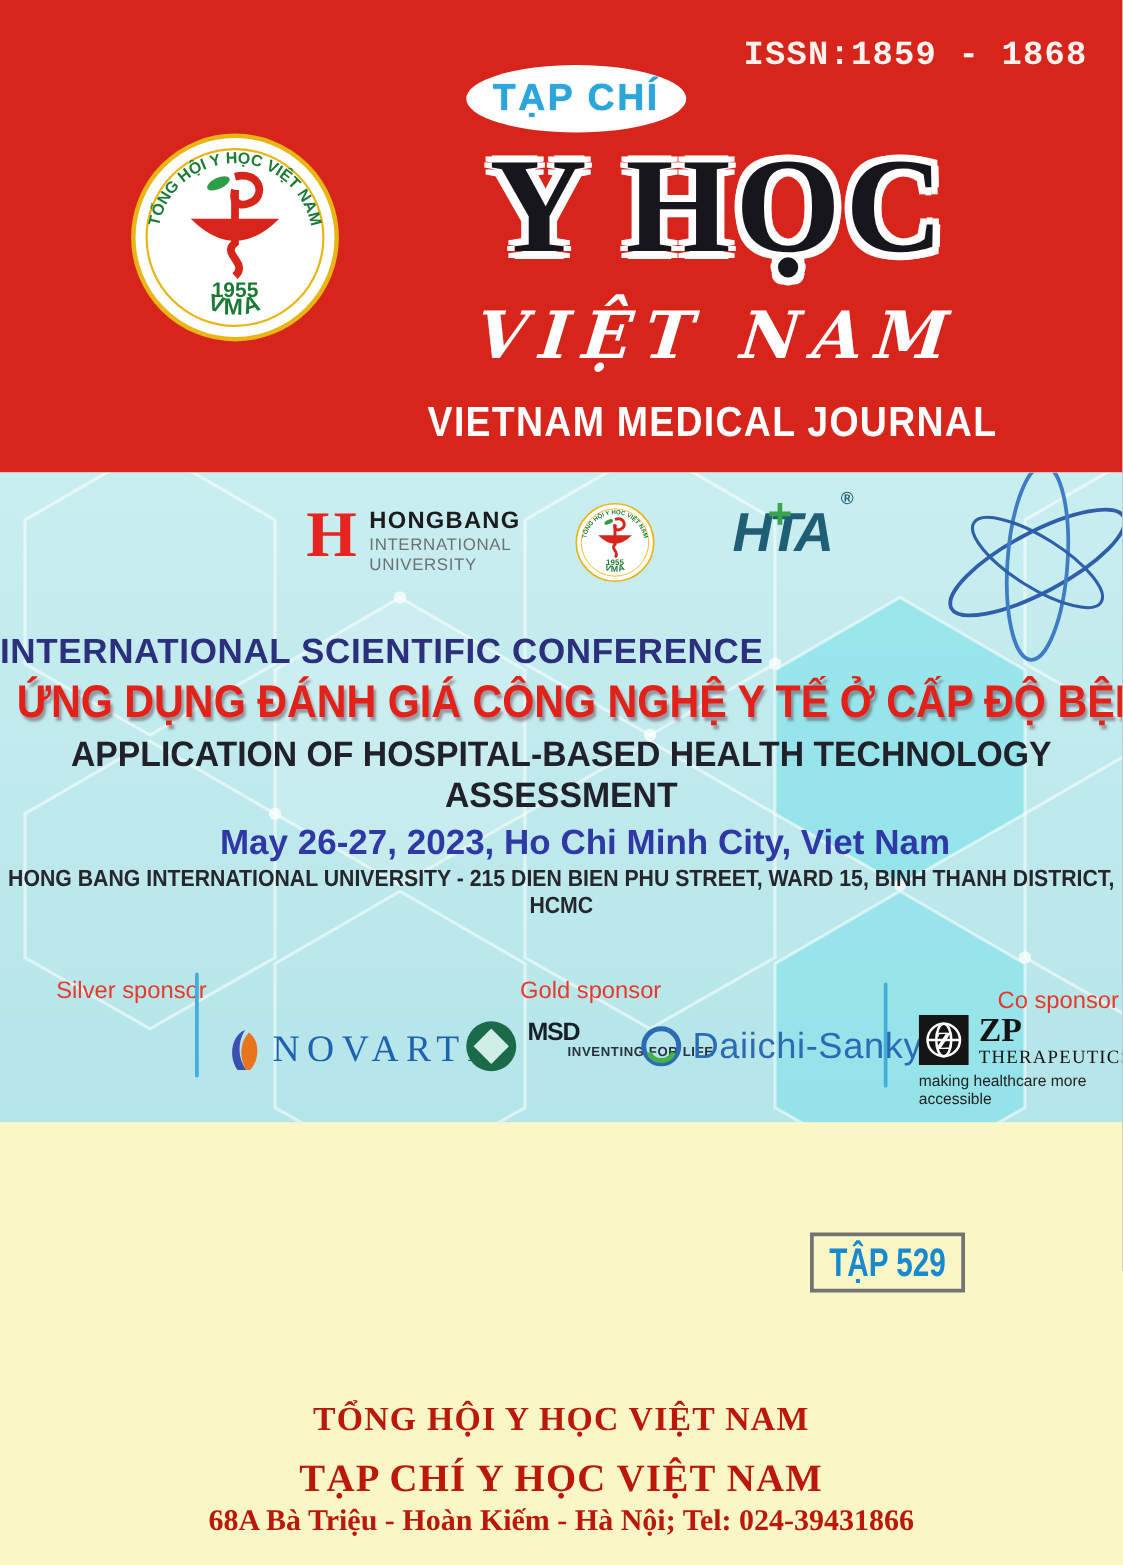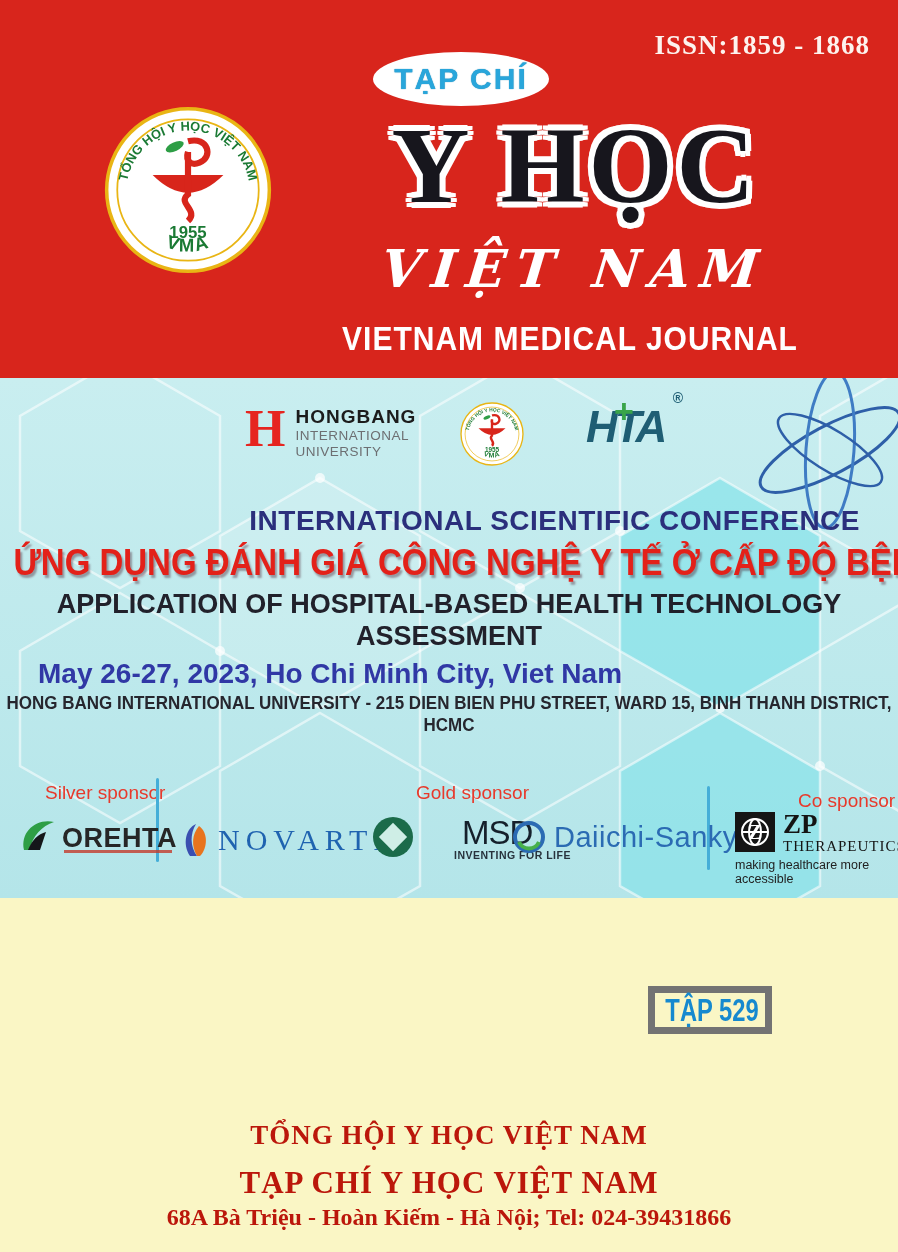--- a/index.html
+++ b/index.html
@@ -1,21 +1,21 @@
 <!DOCTYPE html>
 <html><head>
 <meta charset="utf-8">
 <style>
   * { margin:0; padding:0; box-sizing:border-box; }
   body { background:#666; font-family:"Liberation Sans", sans-serif; }
   .page { position:relative; width:898px; height:1252px; margin:0 auto; overflow:hidden; background:#fff; }
 
   
   .red-band { position:absolute; left:0; top:0; width:898px; height:378px; background:#d8251c; }
-  .issn { position:absolute; top:30px; right:28px; font-family:Liberation Serif, serif;
+  .issn { position:absolute; top:30px; right:28px; font-family:Liberation Mono, monospace;
           font-weight:bold; font-size:27px; color:#fdf3ee; letter-spacing:1px; }
   .oval { position:absolute; left:373px; top:52px; width:176px; height:54px; background:#fff;
           border-radius:50%; display:flex; align-items:center; justify-content:center; }
   .oval span { color:#29a6db; font-weight:bold; font-size:30px; letter-spacing:2px;
           text-shadow:0 0 1px #137dab; }
   .yhoc { position:absolute; left:300px; top:112px; width:550px; text-align:center;
           font-family:"Liberation Serif", serif; font-weight:bold; font-size:108px; line-height:1;
           color:#17161d; letter-spacing:4px;
           text-shadow:-5px -5px 0 #fff, 5px -5px 0 #fff, -5px 5px 0 #fff, 5px 5px 0 #fff,
                       -6px 0 0 #fff, 6px 0 0 #fff, 0 -6px 0 #fff, 0 6px 0 #fff; }
@@ -37,58 +37,58 @@
   .hongbang { position:absolute; left:245px; top:28px; display:flex; align-items:flex-start; }
   .hb-mark { font-family:"Liberation Serif", serif; font-weight:bold; font-size:52px; line-height:0.9;
           color:#e62520; margin-right:10px; }
   .hb-name { font-weight:bold; font-size:19px; color:#1c1c1c; letter-spacing:1px; }
   .hb-sub { font-size:13.5px; color:#6d6f72; letter-spacing:0.5px; line-height:1.15; }
   .logo-small { position:absolute; left:460px; top:24px; width:64px; height:64px; }
   .hta { position:absolute; left:586px; top:24px; width:90px; height:60px;
           color:#1f5e74; font-weight:bold; font-size:44px; font-style:italic; letter-spacing:-3px; }
   .hta .plus { position:absolute; left:28px; top:-10px; color:#39a449; font-style:normal; font-size:34px; }
   .hta .reg { position:absolute; right:-4px; top:-12px; font-size:14px; font-style:normal; color:#1f5e74; }
-  .conf-heading { position:absolute; left:0; top:127px; width:860px; text-align:right;
+  .conf-heading { position:absolute; left:0; top:127px; width:860px; text-align:left;
           font-weight:bold; font-size:28px; color:#2b2f7c; letter-spacing:0.5px; }
   .conf-title-vi { position:absolute; left:0; top:165px; width:898px; text-align:center;
           font-weight:bold; font-size:34px; color:#e32119; white-space:nowrap;
           transform:scale(0.97,1.08); text-shadow:2px 3px 2px rgba(70,25,40,0.4); }
   .conf-title-en { position:absolute; left:0; top:211px; width:898px; text-align:center;
           font-weight:bold; font-size:27px; color:#21212b; transform:scaleY(1.05); }
-  .conf-date { position:absolute; left:0; top:280px; width:898px; 
+  .conf-date { position:absolute; left:0; top:280px; width:898px; text-align:center;
           font-weight:bold; font-size:28px; color:#3038a5;padding-left:38px; }
   .conf-venue { position:absolute; left:0; top:316px; width:898px; text-align:center;
           font-weight:bold; font-size:17px; color:#26262e; transform:scaleY(1.1); }
   .sponsor-label { position:absolute; font-size:19px; color:#e8392b;margin-left:20px; }
   .divider { position:absolute; width:3px; height:84px; background:#45aed8; border-radius:2px; }
   .orehta { position:absolute; left:18px; top:438px; display:flex; align-items:center; }
   .orehta-name { font-weight:bold; font-size:27px; color:#262626; letter-spacing:0.5px; }
   .orehta-tag { position:absolute; left:46px; top:34px; width:108px; height:3px; background:#c43b2c; opacity:0.8; }
   .novartis { position:absolute; left:178px; top:444px; display:flex; align-items:center; }
   .novartis-name { font-family:"Liberation Serif", serif; font-size:30px; color:#1f63b0; letter-spacing:6px; margin-left:8px; }
   .msd { position:absolute; left:372px; top:438px; display:flex; align-items:flex-start; }
-  .msd-name { font-weight:normal; font-size:33px; color:#15202b; line-height:1; letter-spacing:-1px;margin-left:40px; }
+  .msd-name { font-weight:bold; font-size:20px; color:#15202b; line-height:1; letter-spacing:-1px; }
   .msd-tag { font-weight:bold; font-size:10.5px; color:#27323c; letter-spacing:0.5px;margin-left:32px; }
   .daiichi { position:absolute; left:512px; top:442px; display:flex; align-items:center; }
   .daiichi-name { font-size:29px; color:#2b6bb3; margin-left:8px; letter-spacing:0.5px; }
   .zp { position:absolute; left:735px; top:434px; }
   .zp-row { display:flex; align-items:flex-start; }
   .zp-name { font-family:"Liberation Serif", serif; font-weight:bold; font-size:27px; line-height:0.95; color:#141414; }
   .zp-line2 { font-family:"Liberation Serif", serif; font-size:15px; letter-spacing:1px; color:#141414; }
   .zp-tag { font-size:12.5px; color:#222; margin-top:3px; }
 
   
   .yellow { position:absolute; left:0; top:898px; width:898px; height:354px; background:#faf6c5; }
   .month-block { position:absolute; left:118px; top:82px; width:140px; text-align:center;
           color:#1689cf; font-weight:bold; }
   .month-no { display:inline-block; font-size:27px; transform:scale(0.9,1.2); white-space:nowrap; }
   .month-rule { width:136px; height:4px; background:#1689cf; margin:7px auto 6px; }
   .month-year { display:inline-block; font-size:27px; transform:scale(0.9,1.2); }
   .vol-box { position:absolute; left:648px; top:88px; width:124px; height:48px;
-          border:7px solid #737373; display:flex; align-items:center; justify-content:flex-end; }
+          border:3px solid #737373; display:flex; align-items:center; justify-content:center; }
   .vol-box span { display:inline-block; color:#1689cf; font-weight:bold; font-size:27px;
           transform:scale(0.88,1.18); white-space:nowrap; }
   .footer-lines { position:absolute; left:0; top:222px; width:898px; text-align:center;
           font-family:"Liberation Serif", serif; font-weight:bold; }
   .f-org { font-size:27px; color:#bb170b; letter-spacing:1px; }
   .f-journal { font-size:31px; color:#bb170b; letter-spacing:1px; margin-top:14px; }
   .f-address { font-size:24px; color:#bb170b; margin-top:3px; }
   .f-contact { font-size:24px; color:#2038b0; margin-top:2px; }
 </style>
 </head>
@@ -186,28 +186,20 @@
     <div class="conf-title-en">APPLICATION OF HOSPITAL-BASED HEALTH TECHNOLOGY ASSESSMENT</div>
     <div class="conf-date">May 26-27, 2023, Ho Chi Minh City, Viet Nam</div>
     <div class="conf-venue">HONG BANG INTERNATIONAL UNIVERSITY - 215 DIEN BIEN PHU STREET, WARD 15, BINH THANH DISTRICT, HCMC</div>
 
     <div class="sponsor-label" style="left:25px; top:404px;">Silver sponsor</div>
     <div class="sponsor-label" style="left:396px; top:404px;">Gold sponsor</div>
     <div class="sponsor-label" style="left:778px; top:412px;">Co sponsor</div>
     <div class="divider" style="left:156px; top:400px;"></div>
     <div class="divider" style="left:707px; top:408px;"></div>
 
-    <div class="orehta">
-      <svg width="44" height="44" viewBox="0 0 44 44">
-        <path d="M6,34 C2,16 18,2 36,6 C24,10 14,20 12,34 Z" fill="#2e9e46"></path>
-        <path d="M10,34 C14,24 20,18 28,16 L22,34 Z" fill="#15171a"></path>
-      </svg>
-      <span class="orehta-name">OREHTA</span>
-      <div class="orehta-tag"></div>
-    </div>
 
     <div class="novartis">
       <svg width="32" height="36" viewBox="0 0 32 36">
         <path d="M12,34 C4,22 8,6 18,2 C12,12 12,24 19,34 Z" fill="#3a4fb0"></path>
         <path d="M19,34 C13,24 14,12 21,4 C30,10 30,26 22,34 Z" fill="#e8741e"></path>
       </svg>
       <span class="novartis-name">NOVARTIS</span>
     </div>
 
     <div class="msd">

